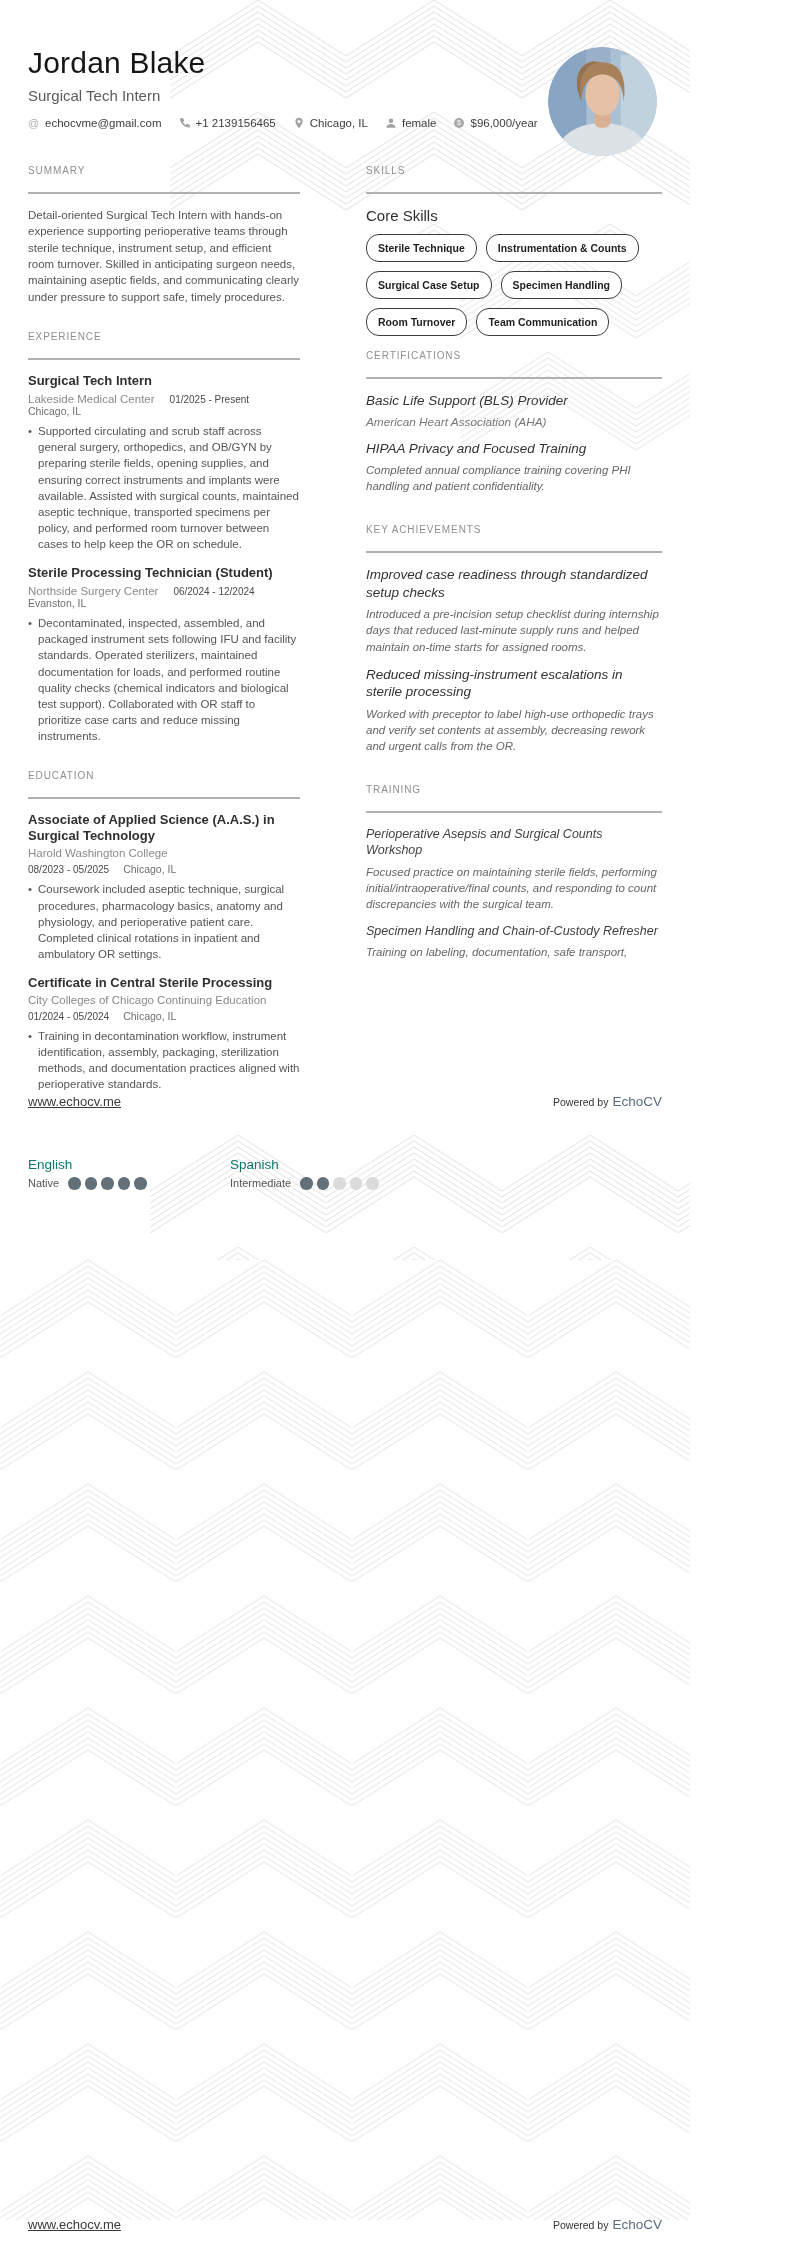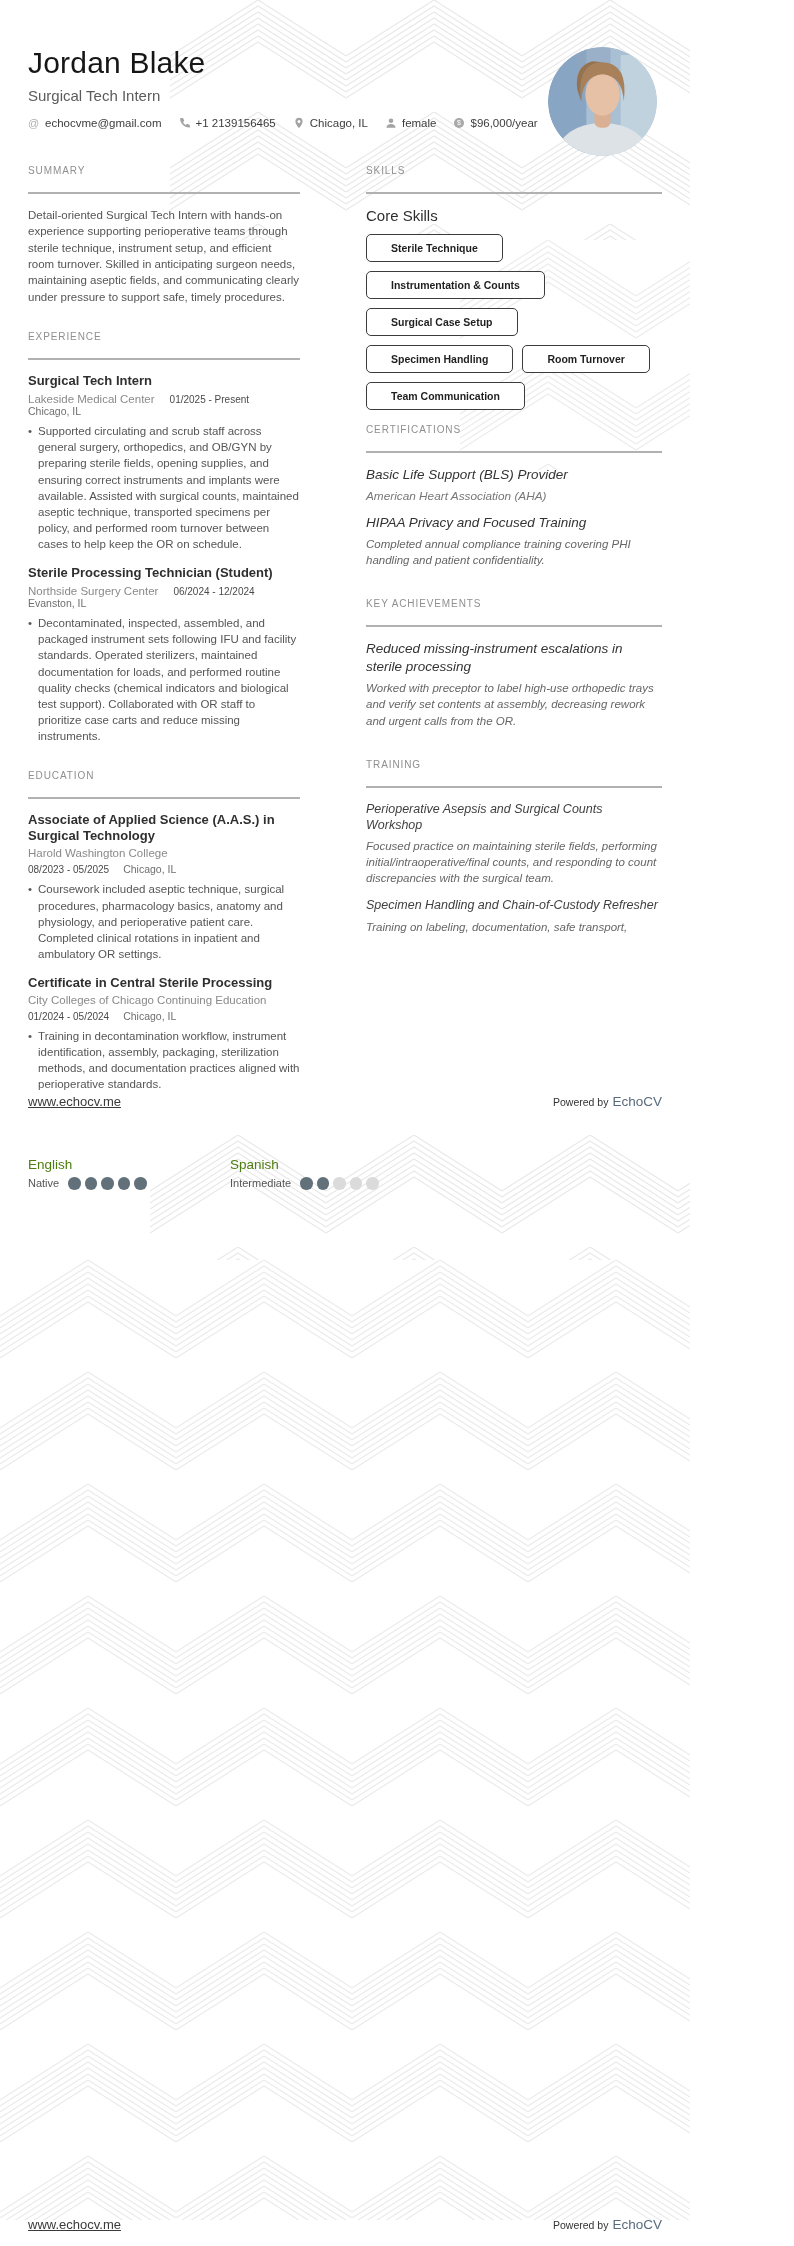--- a/index.html
+++ b/index.html
@@ -35,32 +35,32 @@
   .org { font-size:11.5px; color:#8a8a8a; margin-right:15px; }
   .dates { font-size:10px; color:#4a4a4a; margin-right:14px; }
   .loc { font-size:10.5px; color:#6f6f6f; }
   .org-line { font-size:11.5px; color:#8a8a8a; margin-top:3px; }
   .bullet { display:flex; gap:6px; margin-top:6px; font-size:11.5px; line-height:1.4; color:#555; }
   .bullet .bg { color:#555; }
 
   
   .core-title { font-size:15px; color:#2e2e2e; margin:2px 0 10px 0; }
   .tags { display:flex; flex-wrap:wrap; gap:9px 9px; }
-  .tag { border:1px solid #3c3c3c; border-radius:5px; padding:7px 24px; font-size:10.5px; font-weight:700; color:#1f1f1f; background:#fff; white-space:nowrap; }
+  .tag { border:1px solid #3c3c3c; border-radius:13px; padding:7px 11px; font-size:10.5px; font-weight:700; color:#1f1f1f; background:#fff; white-space:nowrap; }
   .r-title { font-size:13.5px; color:#333; line-height:1.3; }
   .r-sub { font-size:11.8px; color:#777; margin-top:5px; }
   .r-desc { font-size:11.5px; color:#666; line-height:1.4; margin-top:5px; }
   .r-item { margin-top:11px;font-style:italic; }
   .r-item:first-of-type { margin-top:0; }
   .t-title { font-size:12.5px; color:#3f3f3f; line-height:1.3; }
 
   
   .langs { display:flex; padding:34px 28px 0 28px; position:relative; z-index:2; }
   .lang-item { width:202px; }
-  .lang-name { font-size:13.5px; color:#4d7c0f; }
+  .lang-name { font-size:13.5px; color:#0f766e; }
   .lang-row { display:flex; align-items:center; margin-top:5px; }
   .lang-level { font-size:11px; color:#555; }
   .lang-dots { display:inline-flex; gap:4px; margin-left:9px; }
   .dot { width:12.5px; height:12.5px; border-radius:50%; background:#dbdbdb; }
   .dot.filled { background:#62707a; }
 
   
   .pfoot { position:absolute; left:28px; right:28px; bottom:13px; display:flex; justify-content:space-between; align-items:baseline; z-index:2; }
   .site { font-size:13px; color:#3a3a3a;text-decoration:underline; }
   .powered { font-size:10.5px; color:#333; }
@@ -265,20 +265,24 @@
         </div>
         <div class="r-item">
           <div class="r-title">HIPAA Privacy and Focused Training</div>
           <div class="r-desc">Completed annual compliance training covering PHI handling and patient confidentiality.</div>
         </div>
       </div>
 
       <div class="sec" style="margin-top:30px;">
         <div class="sec-label">KEY ACHIEVEMENTS</div>
         <div class="r-item">
+          <div class="r-title">Improved case readiness through standardized setup checks</div>
+          <div class="r-desc">Introduced a pre-incision setup checklist during internship days that reduced last-minute supply runs and helped maintain on-time starts for assigned rooms.</div>
+        </div>
+        <div class="r-item">
           <div class="r-title">Reduced missing-instrument escalations in sterile processing</div>
           <div class="r-desc">Worked with preceptor to label high-use orthopedic trays and verify set contents at assembly, decreasing rework and urgent calls from the OR.</div>
         </div>
       </div>
 
       <div class="sec" style="margin-top:30px;">
         <div class="sec-label">TRAINING</div>
         <div class="r-item">
           <div class="t-title">Perioperative Asepsis and Surgical Counts Workshop</div>
           <div class="r-desc">Focused practice on maintaining sterile fields, performing initial/intraoperative/final counts, and responding to count discrepancies with the surgical team.</div>

